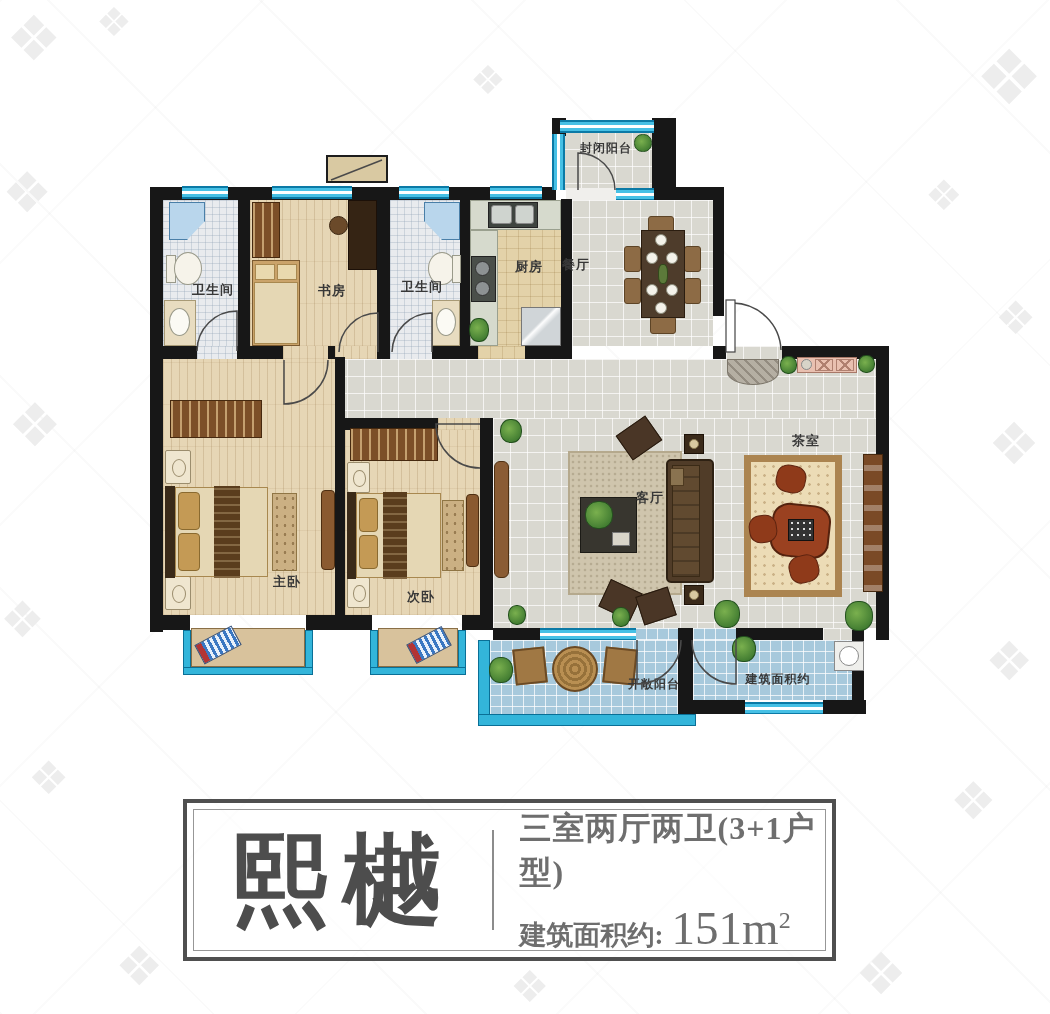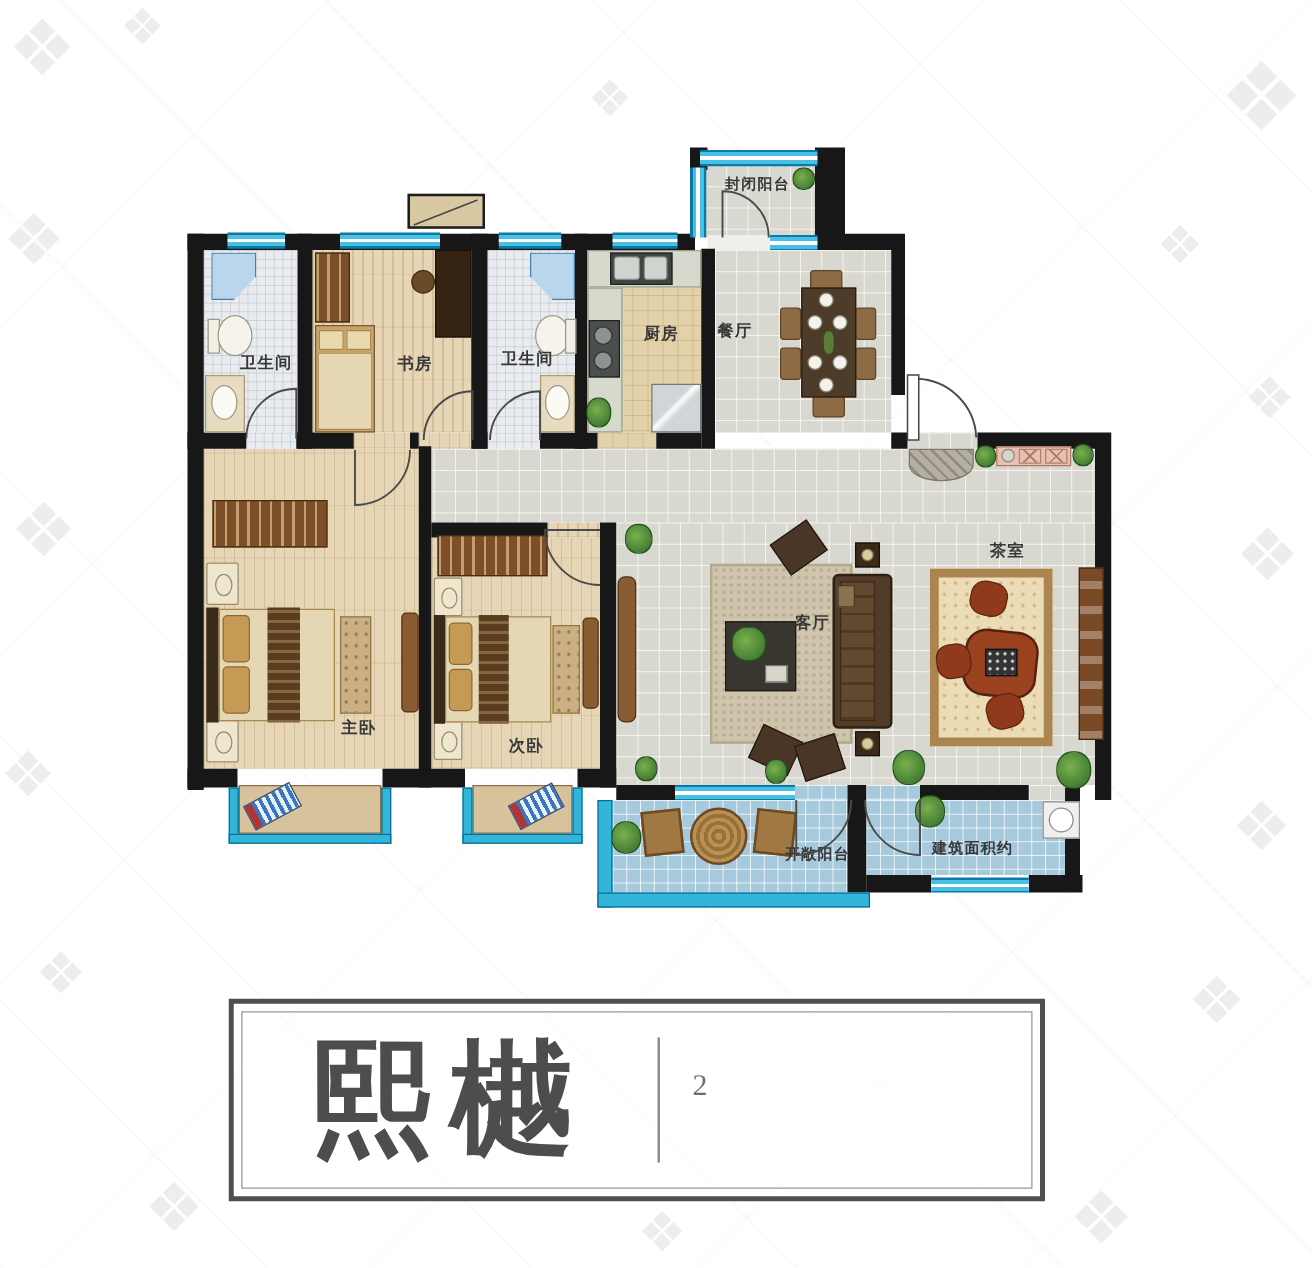--- a/index.html
+++ b/index.html
@@ -289,21 +289,21 @@
 <div class="abs furn" style="left:839px;top:646px;width:20px;height:20px;background:#ffffff;border:1px solid #8a8a8a;border-radius:50%"></div>
 
 <div class="abs radiator" style="left:197px;top:634px;width:42px;height:22px;transform:rotate(-28deg)"></div>
 <div class="abs radiator" style="left:409px;top:634px;width:40px;height:22px;transform:rotate(-28deg)"></div>
 
 <span class="lbl small" style="left:606px;top:148px">封闭阳台</span>
 <span class="lbl" style="left:213px;top:290px">卫生间</span>
 <span class="lbl" style="left:332px;top:291px">书房</span>
 <span class="lbl" style="left:422px;top:287px">卫生间</span>
 <span class="lbl" style="left:529px;top:267px">厨房</span>
-<span class="lbl" style="left:588px;top:265px">餐厅</span>
+<span class="lbl" style="left:576px;top:265px">餐厅</span>
 <span class="lbl" style="left:806px;top:441px">茶室</span>
 <span class="lbl" style="left:650px;top:498px">客厅</span>
 <span class="lbl" style="left:287px;top:582px">主卧</span>
 <span class="lbl" style="left:421px;top:597px">次卧</span>
 <span class="lbl small" style="left:654px;top:684px">开敞阳台</span>
 <span class="lbl small" style="left:778px;top:679px">建筑面积约</span>
 
 <svg class="overlay" width="1050" height="1014" viewBox="0 0 1050 1014">
   <g fill="none" stroke="#4a4a4a" stroke-width="1.5">
     <path d="M237,351 L237,311 A40,40 0 0 0 197,351"></path>
@@ -318,18 +318,21 @@
     <path d="M331,180 L382,160"></path>
   </g>
   <rect x="726" y="300" width="9" height="52" fill="#ffffff" stroke="#444" stroke-width="1.2"></rect>
 </svg>
 
 <div class="title-block">
   <div class="tb-inner">
     <div class="tb-name">熙樾</div>
     <div class="tb-divider"></div>
     <div class="tb-right">
+      <div class="tb-layout">三室两厅两卫(3+1户型)</div>
       <div class="tb-area">
+        <span class="tb-area-label">建筑面积约:</span>
+        <span class="tb-area-value">151m</span>
         <span class="tb-area-sup">2</span>
       </div>
     </div>
   </div>
 </div>
 
 </body></html>

